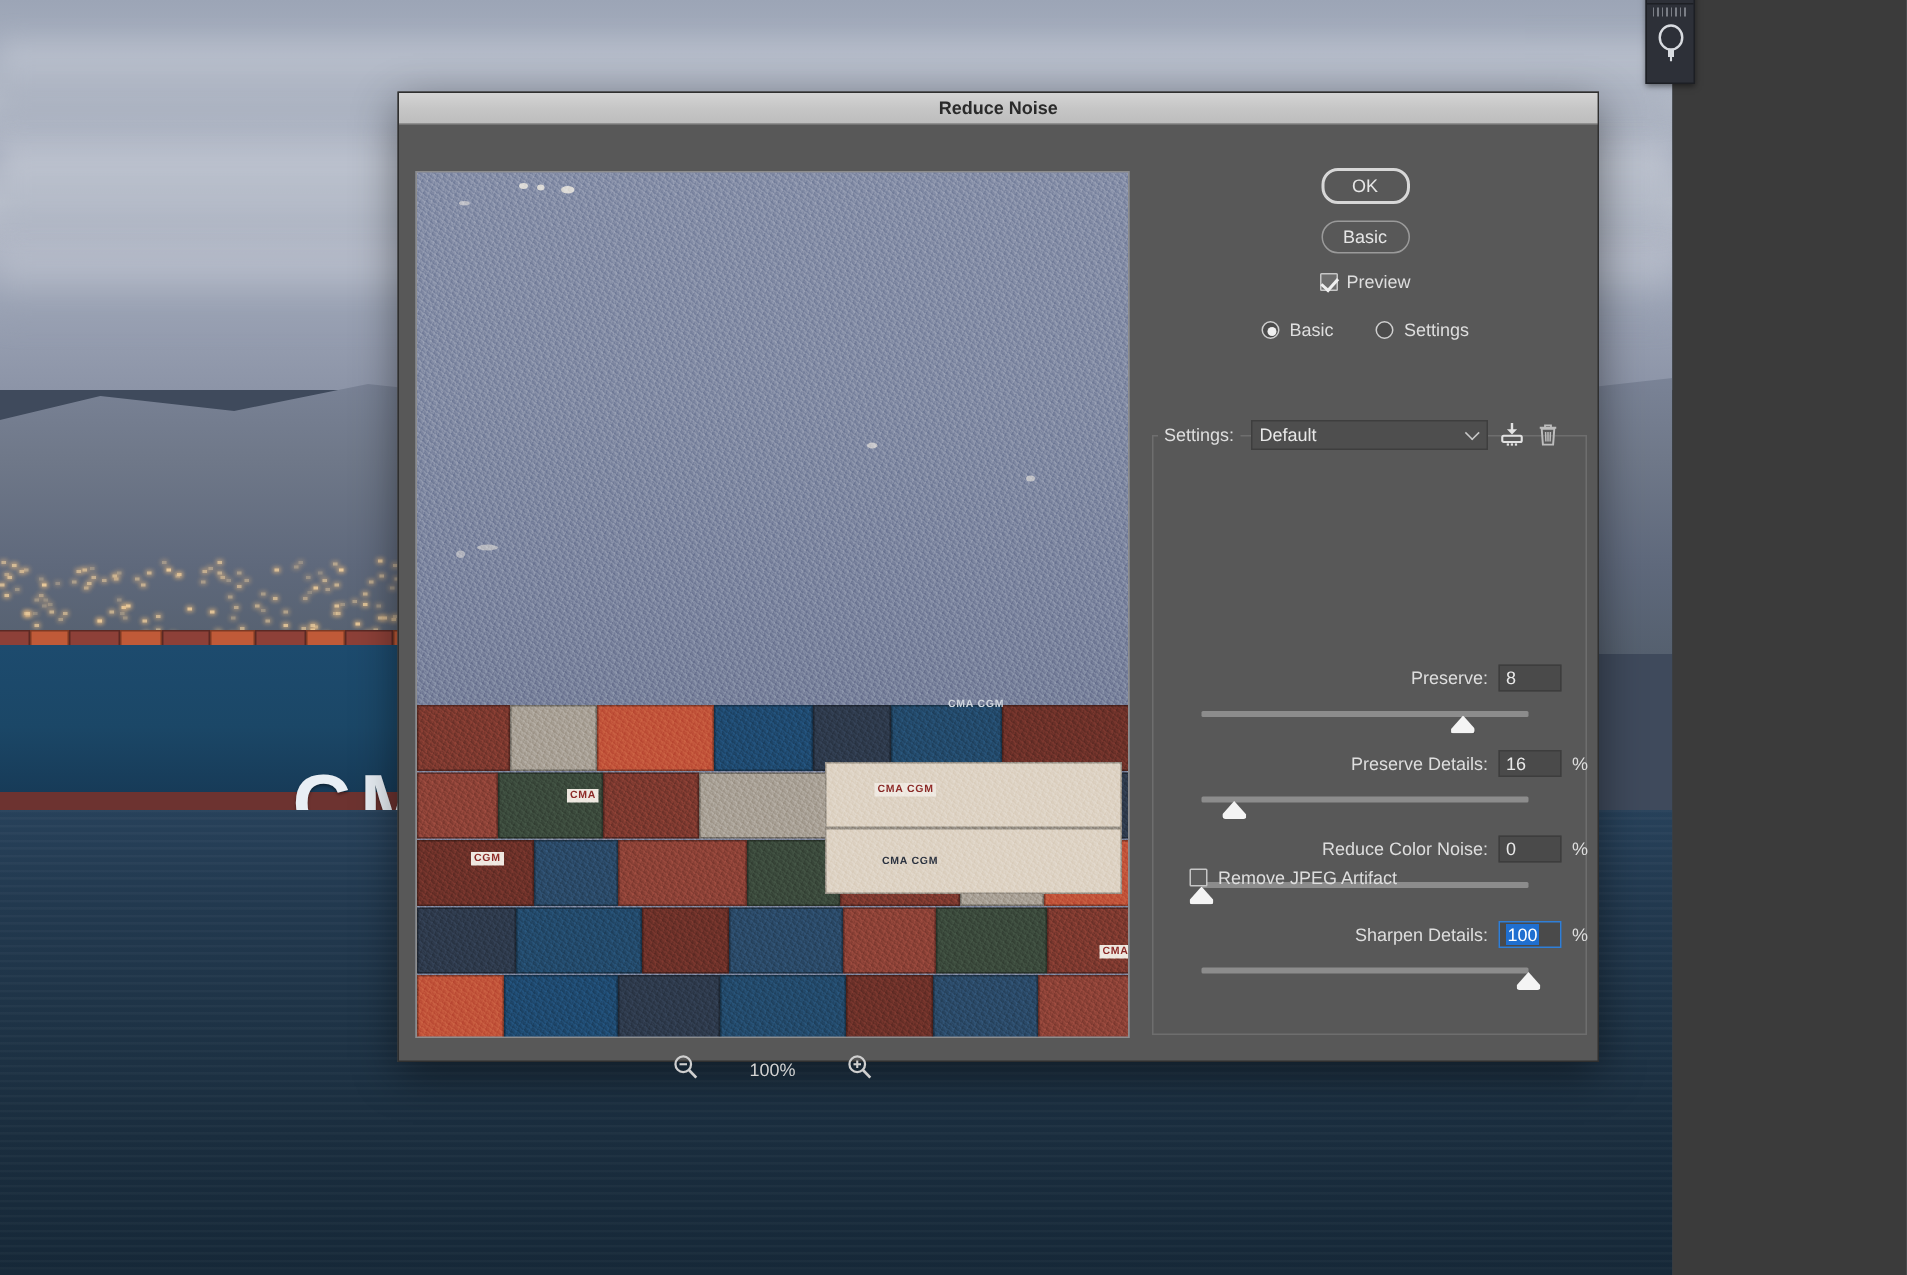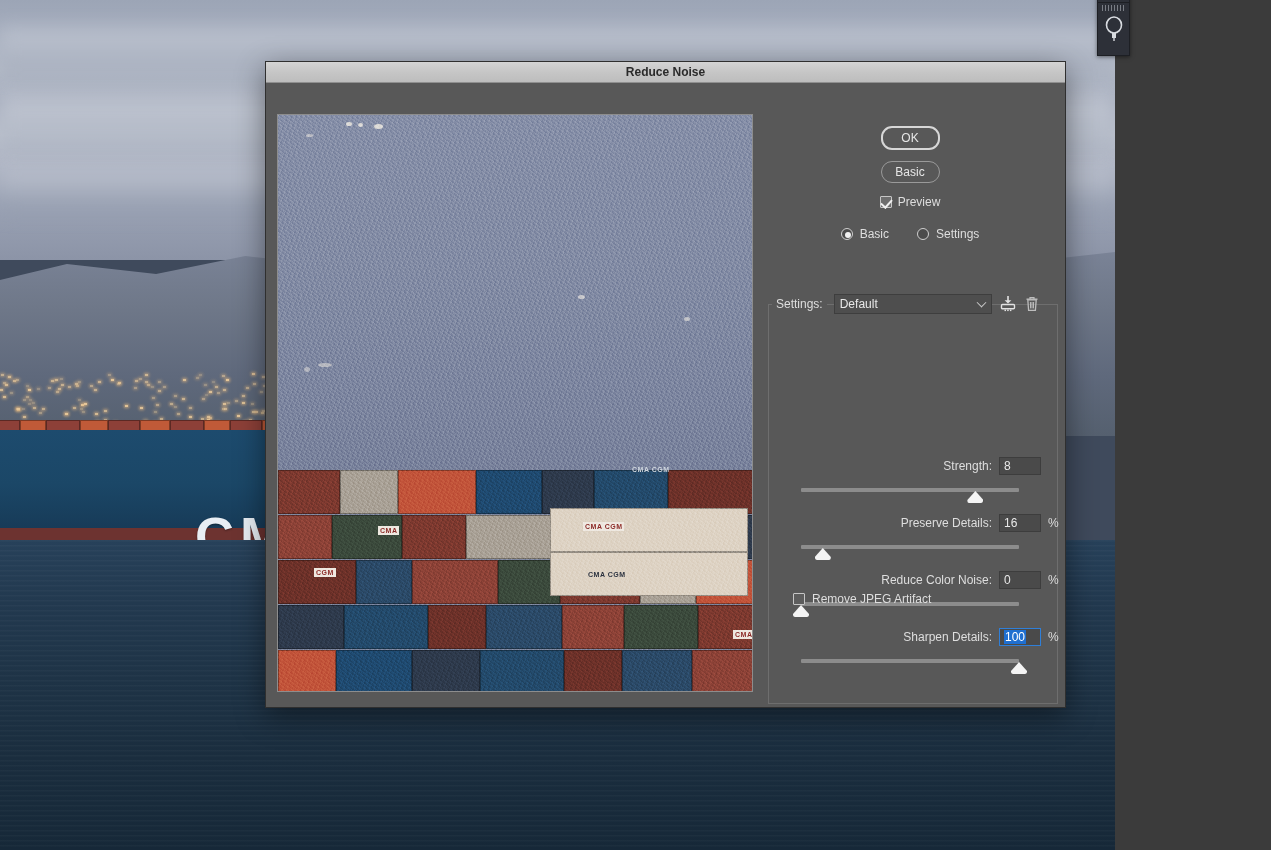--- a/index.html
+++ b/index.html
@@ -150,21 +150,21 @@
 
   
   .zoombar {
     position:absolute; left:11px; top:612px; width:476px; height:36px;
     display:flex; align-items:center; justify-content:center; gap:28px;
   }
   .zoom-pct { color:#d2d2d2; font-size:12px; min-width:42px; text-align:center;}
   .mag { cursor:pointer; }
 
   
-  .controls { position:absolute; left:496px; top:31px; width:296px; height:595px; }
+  .controls { position:absolute; left:496px; top:17px; width:296px; height:595px; }
   .btn {
     display:block; margin:0 auto;
     background:transparent; color:#e6e6e6;
     font-size:12px; font-family:"Liberation Sans", sans-serif;
     border:1px solid #9a9a9a; border-radius:11px;
     width:59px; height:22px; line-height:20px; text-align:center;
     cursor:pointer;
   }
   .btn.primary { border:2px solid #d7d7d7; width:59px; height:24px; line-height:20px; }
   .btn-ok-wrap { margin-top:12px; }
@@ -526,20 +526,38 @@
             <div class="pv-label" style="left: 305px; top: 52px;">CMA CGM</div>
             <div class="pv-label dark" style="left: 308px; top: 100px;">CMA CGM</div>
             <div class="pv-label light" style="left: 352px; top: -5px;">CMA CGM</div>
             <div class="pv-label" style="left: 100px; top: 56px;">CMA</div>
             <div class="pv-label" style="left: 455px; top: 160px;">CMA</div>
             <div class="pv-label" style="left: 36px; top: 98px;">CGM</div>
           </div>
         <div class="noise"></div>
       </div>
 
+      <div class="zoombar">
+        <span class="mag">
+          <svg width="18" height="18" viewBox="0 0 18 18">
+            <circle cx="7.5" cy="7.5" r="5.2" fill="none" stroke="#cfcfcf" stroke-width="1.5"></circle>
+            <line x1="11.3" y1="11.3" x2="16.2" y2="16.4" stroke="#cfcfcf" stroke-width="1.8"></line>
+            <line x1="5" y1="7.5" x2="10" y2="7.5" stroke="#cfcfcf" stroke-width="1.4"></line>
+          </svg>
+        </span>
+        <span class="zoom-pct">100%</span>
+        <span class="mag">
+          <svg width="18" height="18" viewBox="0 0 18 18">
+            <circle cx="7.5" cy="7.5" r="5.2" fill="none" stroke="#cfcfcf" stroke-width="1.5"></circle>
+            <line x1="11.3" y1="11.3" x2="16.2" y2="16.4" stroke="#cfcfcf" stroke-width="1.8"></line>
+            <line x1="5" y1="7.5" x2="10" y2="7.5" stroke="#cfcfcf" stroke-width="1.4"></line>
+            <line x1="7.5" y1="5" x2="7.5" y2="10" stroke="#cfcfcf" stroke-width="1.4"></line>
+          </svg>
+        </span>
+      </div>
 
       <div class="controls">
 
         <div class="btn-ok-wrap">
           <div class="btn primary">OK</div>
         </div>
         <div class="btn-cancel-wrap">
           <div class="btn">Basic</div>
         </div>
 
@@ -583,21 +601,21 @@
               <path d="M6 4.2 L6 2.6 L10 2.6 L10 4.2" fill="none" stroke="#bdbdbd" stroke-width="1.2"></path>
               <path d="M3.8 4.8 L4.6 15.4 L11.4 15.4 L12.2 4.8 Z" fill="none" stroke="#bdbdbd" stroke-width="1.3"></path>
               <path d="M6.4 7 L6.6 13.4 M8 7 L8 13.4 M9.6 7 L9.4 13.4" stroke="#bdbdbd" stroke-width="1"></path>
             </svg>
           </span>
         </div>
 
         <div class="sgroup" id="sliders">
             <div style="position: absolute; left: 0px; top: 216px; width: 296px;">
               <div class="srow">
-                <span class="sl">Strength:</span>
+                <span class="sl">Preserve:</span>
                 <span class="fld">8</span>
                 <span class="pct"></span>
               </div>
               <div class="track-wrap">
                 <div class="track"></div>
                 <div class="thumb" style="left: 205.4px;"></div>
               </div>
             </div>
             <div style="position: absolute; left: 0px; top: 273px; width: 296px;">
               <div class="srow">

